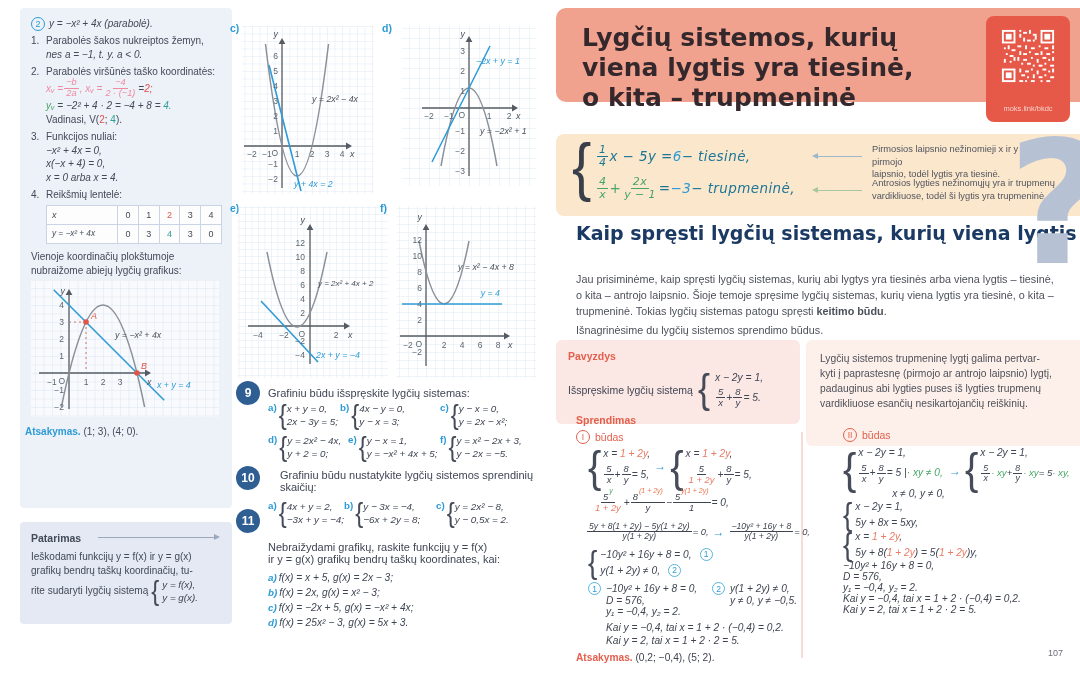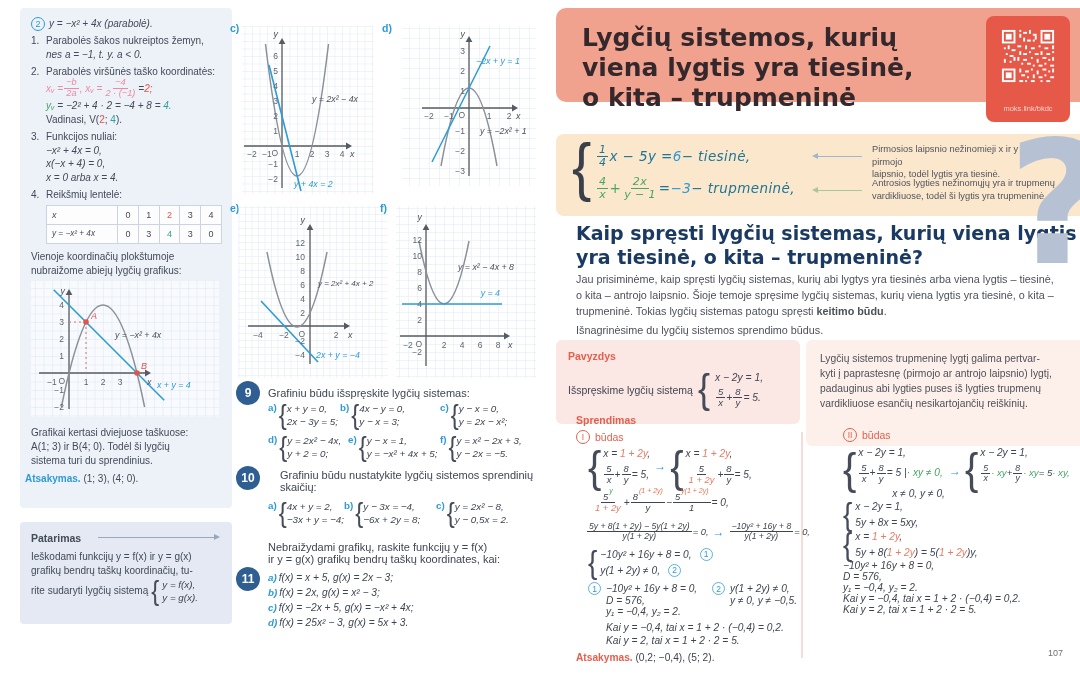--- a/index.html
+++ b/index.html
@@ -170,25 +170,20 @@
       <text x="34" y="103" text-anchor="end">O</text>
       <text class="lbl" x="116" y="104">x</text>
       <text class="lbl" x="34" y="13" text-anchor="end">y</text>
     </g>
     <text class="pt" x="60" y="38">A</text>
     <text class="pt" x="110" y="88">B</text>
     <text class="lbl" x="84" y="57">y = −x² + 4x</text>
     <text class="lblb" x="126" y="107">x + y = 4</text>
   </svg>
 
-  <div style="margin-top:5px">
-    <div>Grafikai kertasi dviejuose taškuose:</div>
-        <div>A(1; 3) ir B(4; 0). Todėl ši lygčių</div>
-        <div>sistema turi du sprendinius.</div>
-      </div>
   <div style="margin-top:4px;margin-left:-6px">
     <span class="bl b">Atsakymas.</span>
     <span>(1; 3), (4; 0).</span></div>
 </div>
 
 <div class="abs tip">
   <span class="b" style="font-size:10.5px">Patarimas</span>
   <div class="cssarr r" style="left:78px;top:15px;width:116px;color:#9aa7bd"></div>
   <div style="margin-top:4px">Ieškodami funkcijų y = f(x) ir y = g(x)</div>
   <div>grafikų bendrų taškų koordinačių, tu-</div>
@@ -415,21 +410,21 @@
     </div>
 <div class="item" style="left:436px;top:500px">
       <span class="ab">c)</span>
       <span class="br" style="font-size:24px">{</span>
       <span class="scol">
         <span>y = 2x² − 8,</span>
         <span>y − 0,5x = 2.</span>
       </span>
     </div>
 
-<div class="badge" style="left:236px;top:567px">11</div>
+<div class="badge" style="left:236px;top:509px">11</div>
 <div class="ptxt" style="left:268px;top:541px">
       <div>Nebraižydami grafikų, raskite funkcijų y = f(x)</div>
       <div>ir y = g(x) grafikų bendrų taškų koordinates, kai:</div>
     </div>
 <div class="item" style="left:268px;top:572px;font-size:10.2px;font-style:italic">
       <span class="ab">a)</span>
       <span>f(x) = x + 5, g(x) = 2x − 3;</span>
     </div>
 <div class="item" style="left:268px;top:587px;font-size:10.2px;font-style:italic">
       <span class="ab">b)</span>
@@ -565,21 +560,20 @@
       </div>
   <div class="note" style="left:316px;top:43px">
         <div>Antrosios lygties nežinomųjų yra ir trupmenų</div>
         <div>vardikliuose, todėl ši lygtis yra trupmeninė.</div>
       </div>
 </div>
 <div class="abs qmark">?</div>
 
 <div class="abs h2">
       <div>Kaip spręsti lygčių sistemas, kurių viena lygtis</div>
-      <div>yra tiesinė, o kita – trupmeninė?</div>
     </div>
 <div class="abs para"><span>Jau prisiminėme, kaip spręsti lygčių sistemas, kurių abi lygtys yra tiesinės arba viena lygtis – tiesinė, o kita – antrojo laipsnio. Šioje temoje spręsime lygčių sistemas, kurių viena lygtis yra tiesinė, o kita – trupmeninė. Tokias lygčių sistemas patogu spręsti </span><span class="b">keitimo būdu</span><span>.</span></div>
 <div class="abs para" style="top:322px">Išnagrinėsime du lygčių sistemos sprendimo būdus.</div>
 
 <div class="abs pavbox">
   <div class="red b" style="font-size:10.5px">Pavyzdys</div>
   <div style="display:flex;align-items:center;gap:5px;margin-top:9px;font-size:10.5px">
     <span>Išspręskime lygčių sistemą</span>
     <span class="br" style="font-size:36px">{</span>
     <span class="scol" style="font-size:10.3px;gap:2px">

